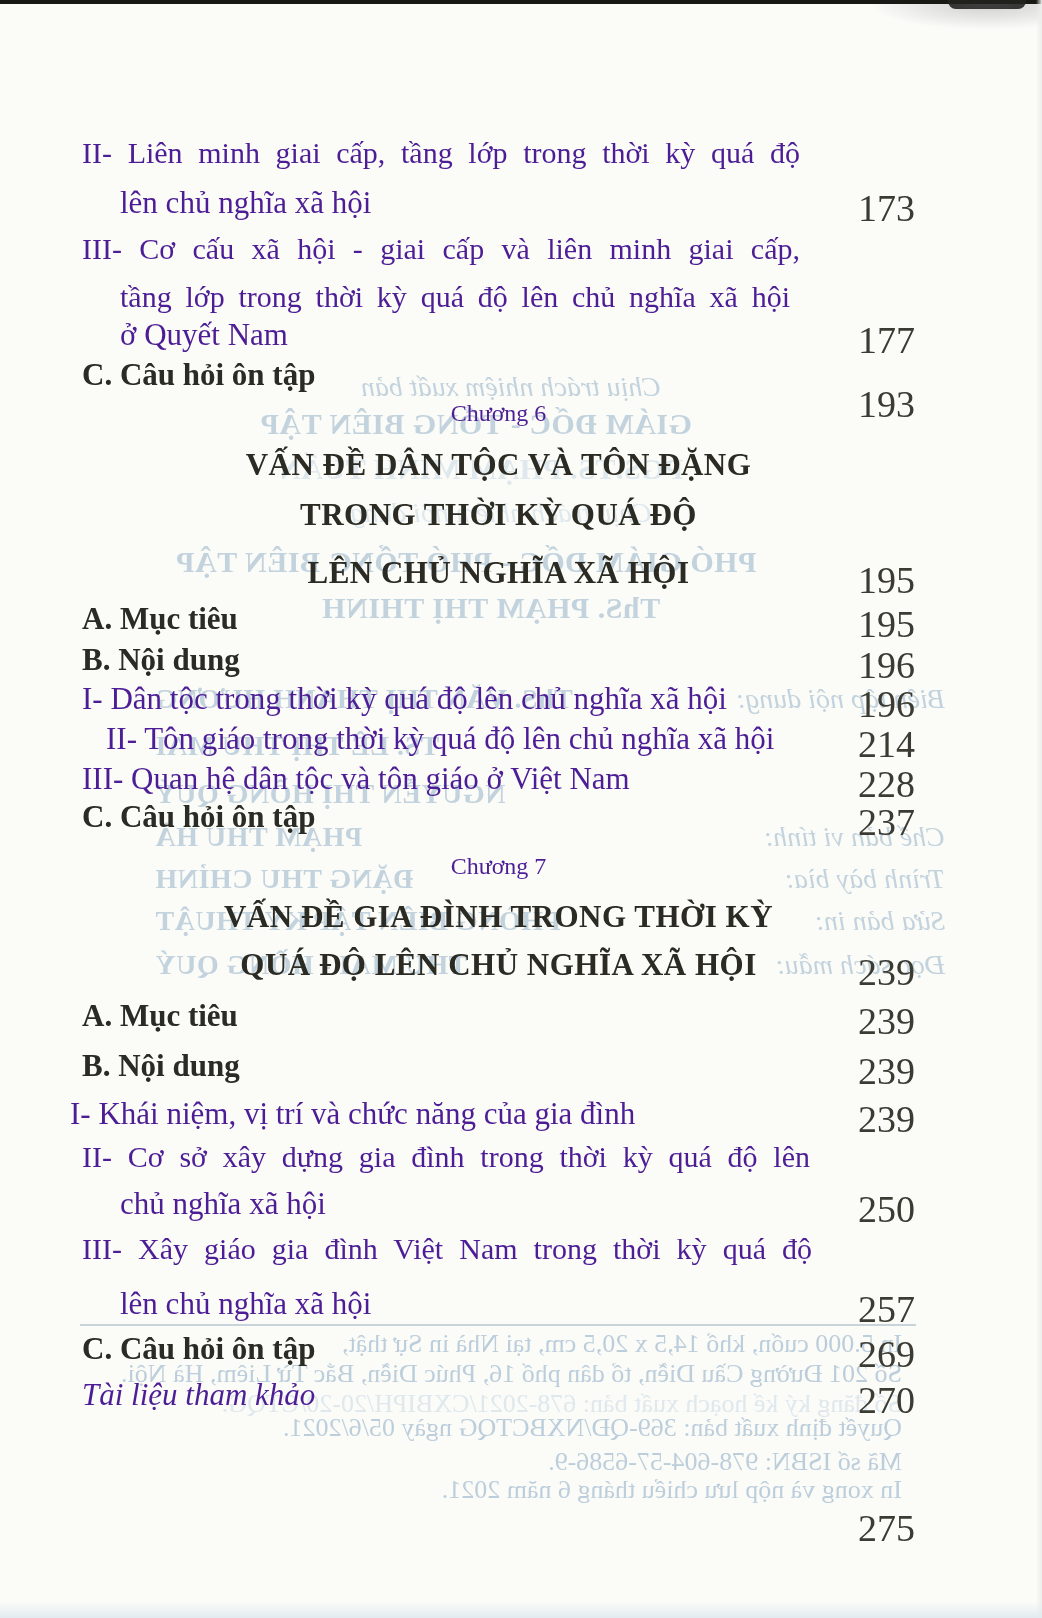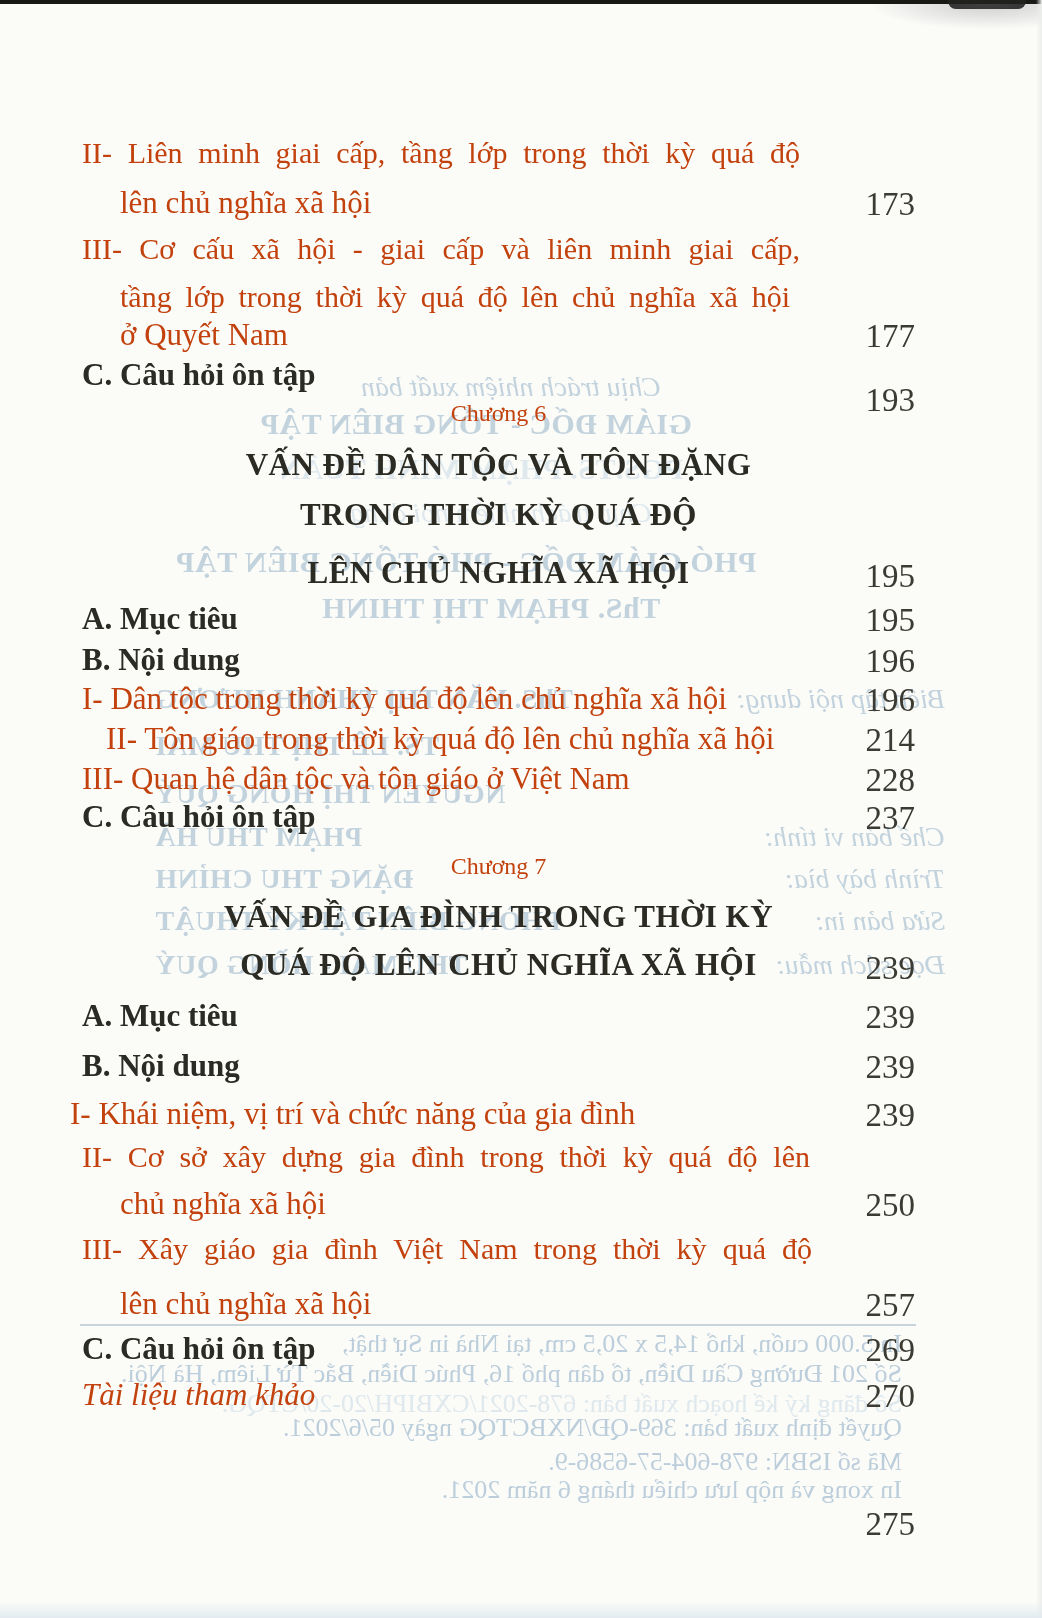--- a/index.html
+++ b/index.html
@@ -11,26 +11,26 @@
   
   .scan-top{position:absolute;top:0;left:0;width:1042px;height:4px;background:#181815;}
   .scan-top-blob{position:absolute;top:0;left:948px;width:78px;height:9px;background:#20201d;border-radius:0 0 8px 8px;}
   .scan-top-smudge{position:absolute;top:4px;left:860px;width:182px;height:28px;
     background:radial-gradient(ellipse at 70% 0%, rgba(120,125,128,.35), rgba(120,125,128,0) 65%);}
   .scan-bottom{position:absolute;bottom:0;left:0;width:1042px;height:16px;
     background:linear-gradient(#fbfbf800,#e2ebf0);}
   .scan-right{position:absolute;top:0;right:0;width:6px;height:1618px;background:linear-gradient(90deg,#fbfbf800,#eceeec);}
 
   
-  .row{position:absolute;font-size:31px;line-height:1.12;color:#c2410c;white-space:nowrap;}
+  .row{position:absolute;font-size:31px;line-height:1.12;color:#4c1d95;white-space:nowrap;}
   .wrap{white-space:normal;}
   .justify{text-align:justify;text-align-last:justify;font-size:30px;}
   .bold{font-weight:bold;color:#2b2b25;}
   .italic{font-style:italic;}
-  .pnum{position:absolute;right:127px;font-size:33px;color:#3b3b34;text-align:left;}
+  .pnum{position:absolute;right:127px;font-size:38px;color:#3b3b34;text-align:left;}
   .kicker{font-size:24px;left:82px;right:127px;text-align:center;white-space:nowrap;}
   .captitle{font-weight:bold;font-size:31px;letter-spacing:.5px;left:82px;right:127px;text-align:center;color:#2b2b24;}
 
   
   .ghost{position:absolute;transform:scaleX(-1);color:#c3d3dd;font-size:28px;line-height:1.1;white-space:nowrap;}
   .ghost.faint{color:#dee8ed;}
   .ghost-center{text-align:center;}
   .gbold{font-weight:bold;letter-spacing:.5px;}
   .gital{font-style:italic;}
   .ghost-row{left:0;width:1042px;display:flex;justify-content:space-between;

